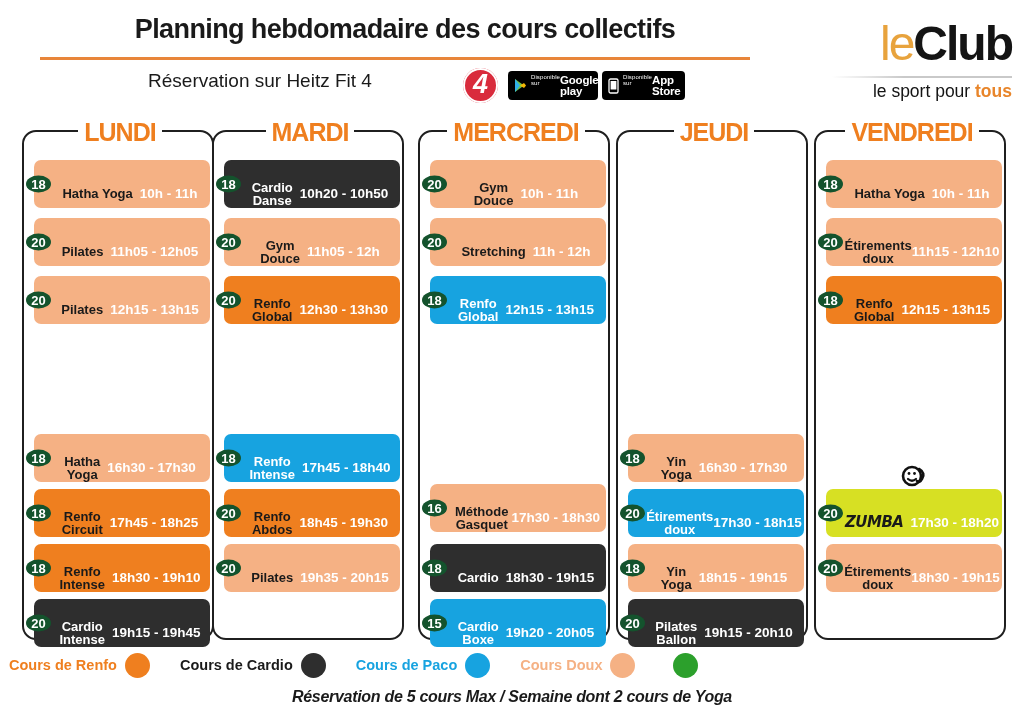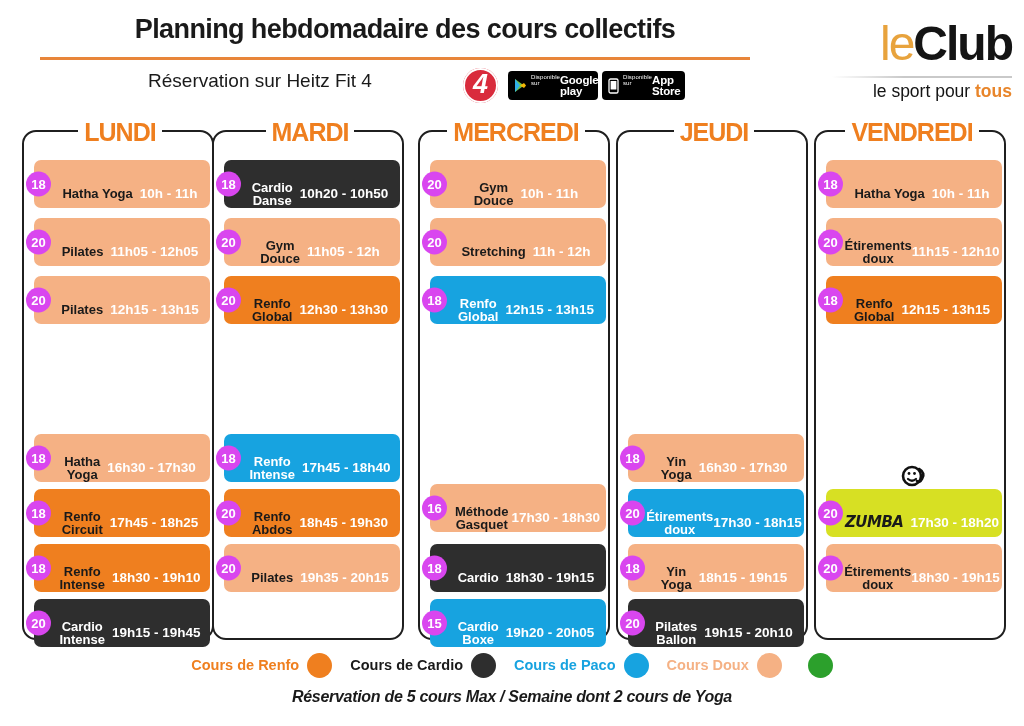--- a/index.html
+++ b/index.html
@@ -90,42 +90,42 @@
   .slot{position:absolute;left:10px;width:176px;border-radius:7px;box-sizing:border-box;}
   .slot-inner{
     position:absolute;left:22px;right:6px;top:0;bottom:0;
     display:flex;align-items:center;justify-content:center;gap:7px;margin-top:20px;
   }
   .slot-inner.stack{flex-direction:row;gap:0;justify-content:center;}
   .cname{font-size:13px;font-weight:bold;line-height:13.5px;white-space:pre-line;text-align:center;}
   .ctime{font-size:13.5px;font-weight:bold;color:#ffffff;line-height:14px;white-space:nowrap;}
   .cap{
     position:absolute;left:-8px;top:50%;transform:translateY(-50%);
-    width:25px;height:25px;border-radius:50%;background:#d946ef;
+    width:25px;height:17px;border-radius:50%;background:#14532d;
     color:#ffffff;font-size:13px;font-weight:bold;
     display:flex;align-items:center;justify-content:center;
     z-index:3;
   }
   
   .c-doux{background:#f5b184;} .c-doux .cname{color:#1a1a1a;}
   .c-renfo{background:#ef7f1f;} .c-renfo .cname{color:#1a1a1a;}
   .c-cardio{background:#2e2e2e;} .c-cardio .cname{color:#ffffff;}
   .c-paco{background:#17a3e0;} .c-paco .cname{color:#ffffff;}
   .c-zumba{background:#d7e023;} .c-zumba .cname{color:#1a1a1a;font-family:"DejaVu Sans",sans-serif;font-style:italic;font-size:15px;letter-spacing:-.5px;}
 
   
   .zumba-mark{
     position:absolute;left:50%;top:-24px;transform:translateX(-50%);
     width:30px;height:28px;z-index:4;
   }
 
   
   .legend{
     position:absolute;left:0;top:648px;width:1024px;height:34px;
-    display:flex;align-items:center;justify-content:center;gap:0px;
+    display:flex;align-items:center;gap:12px;
   }
   .leg{display:flex;align-items:center;margin:0 9px;}
   .leg-label{font-size:14.5px;font-weight:bold;white-space:nowrap;}
   .leg-dot{width:25px;height:25px;border-radius:50%;margin-left:8px;}
 
   .footer{
     position:absolute;left:0;top:688px;width:1024px;
     text-align:center;font-size:16px;font-weight:bold;font-style:italic;
     color:#1a1a1a;letter-spacing:-0.3px;
   }

